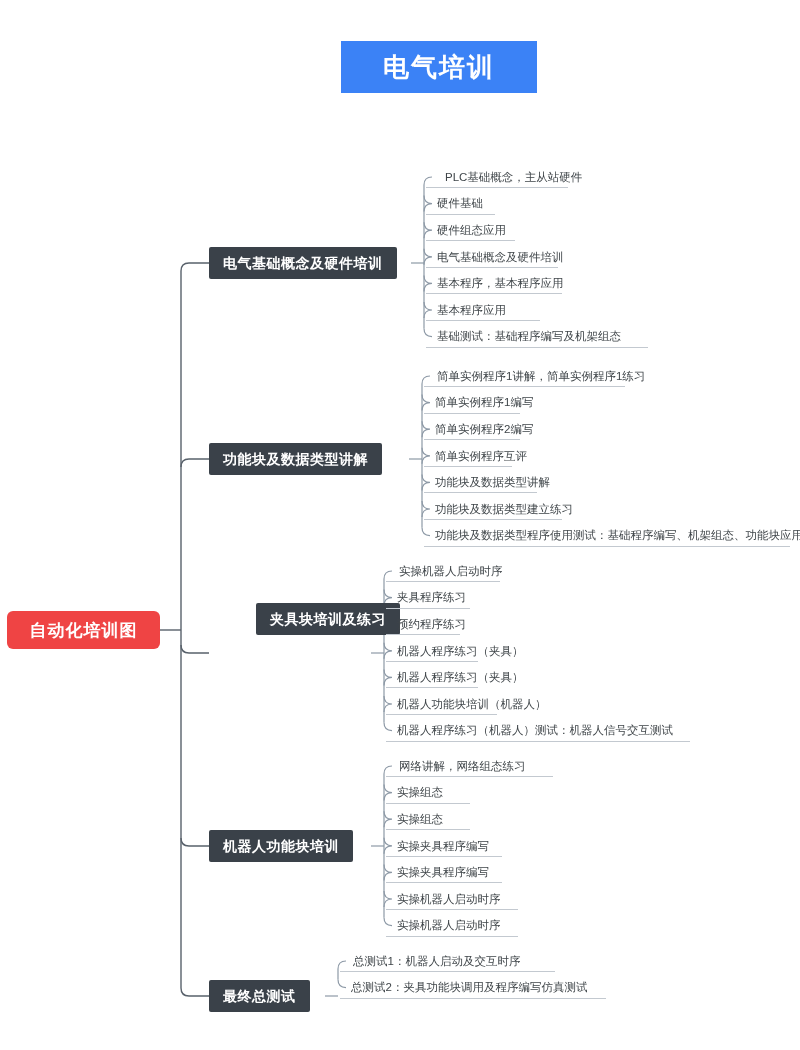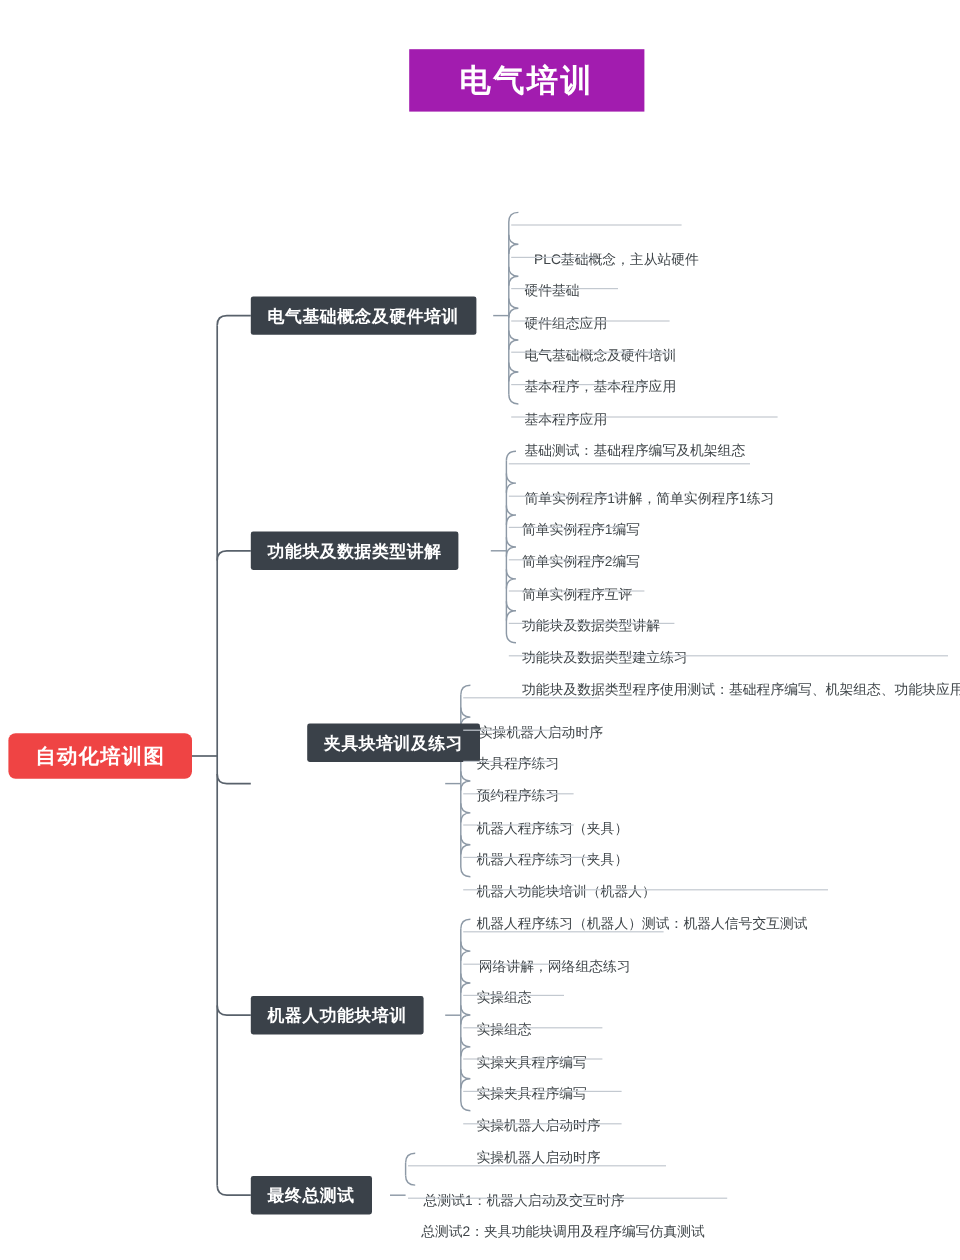--- a/index.html
+++ b/index.html
@@ -10,21 +10,21 @@
     overflow:hidden;
     position:relative;
   }
   #canvas{position:absolute;left:0;top:0;width:800px;height:1050px;}
 
   
   .title-banner{
     position:absolute;
     left:341px;top:41px;
     width:196px;height:52px;
-    background:#a21caf;
+    background:#3b82f6;
     display:flex;align-items:center;justify-content:center;
     box-sizing:border-box;
   }
   .title-banner span{
     color:#ffffff;
     font-size:26px;
     font-weight:bold;
     letter-spacing:2px;
     line-height:1;
   }
@@ -67,21 +67,20 @@
   }
 
   
   .leaf{
     position:absolute;
     height:21px;
     display:flex;align-items:center;
     box-sizing:border-box;
     padding-left:7px;
     white-space:nowrap;
-    margin-top:40px;
   }
   .leaf span{
     color:#3f4549;
     font-size:11.5px;
     line-height:1;
   }
   .leaf-underline{
     position:absolute;
     height:1px;
     background:#c3c9d0;

